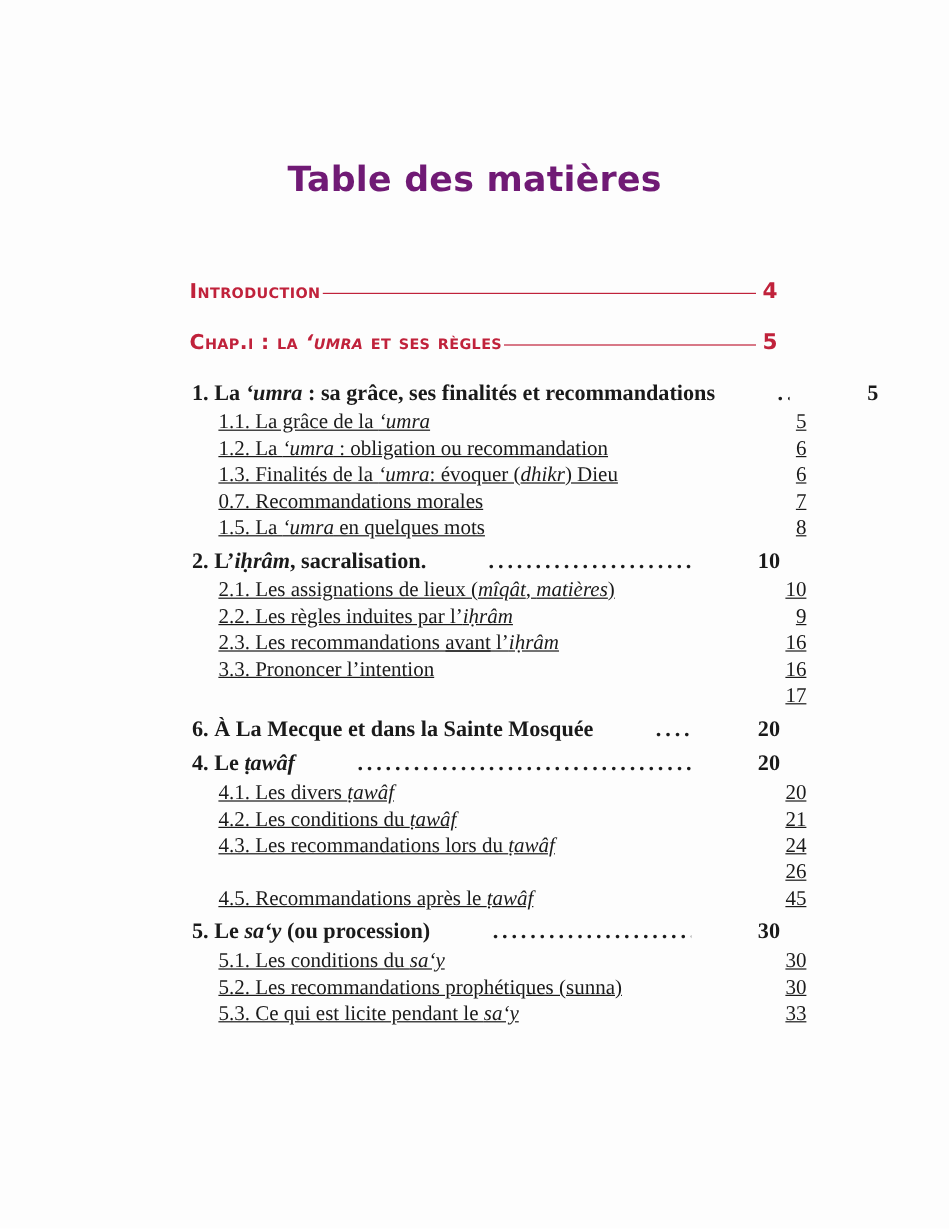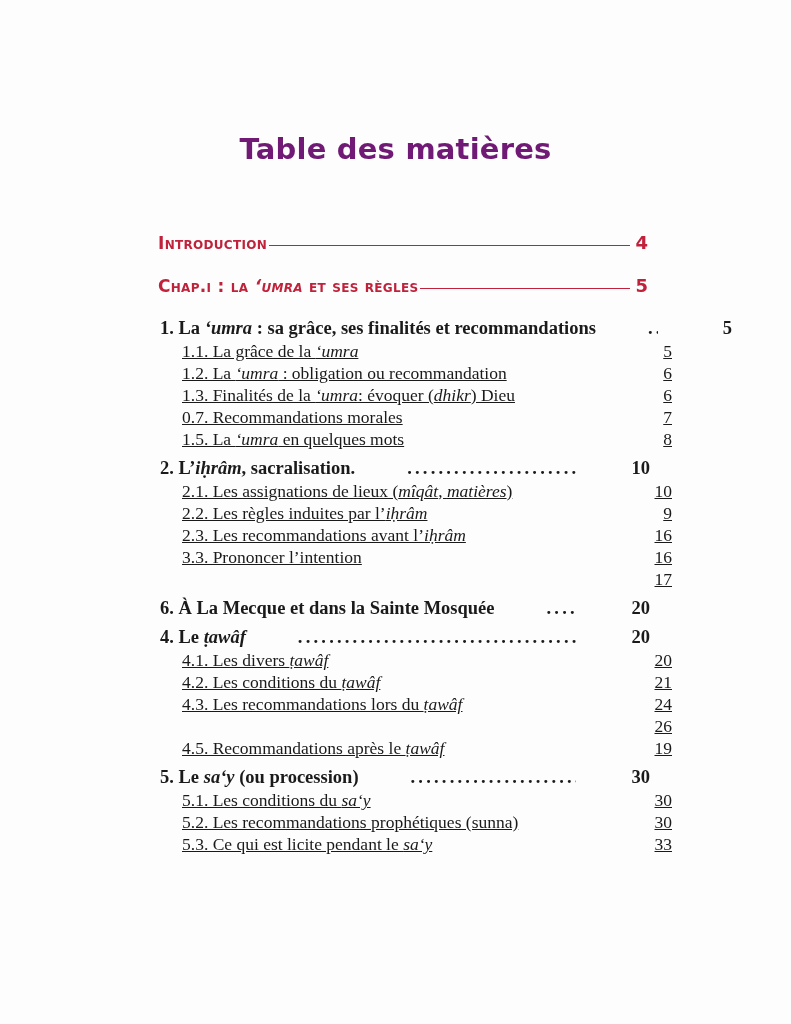--- a/index.html
+++ b/index.html
@@ -212,21 +212,21 @@
         <span class="filler"></span>
         <span class="pageno">24</span>
       </div>
       <div class="row lvl2">
         <span class="filler"></span>
         <span class="pageno">26</span>
       </div>
       <div class="row lvl2">
         <span class="label">4.5. Recommandations après le <i>ṭawâf</i></span>
         <span class="filler"></span>
-        <span class="pageno">19</span>
+        <span class="pageno">45</span>
       </div>
       <div class="row lvl1">
         <span class="label">5. Le <i>sa‘y</i> (ou procession)</span>
         <span class="filler">..........................................................................................</span>
         <span class="pageno">30</span>
       </div>
       <div class="row lvl2">
         <span class="label">5.1. Les conditions du <i>sa‘y</i></span>
         <span class="filler"></span>
         <span class="pageno">30</span>

